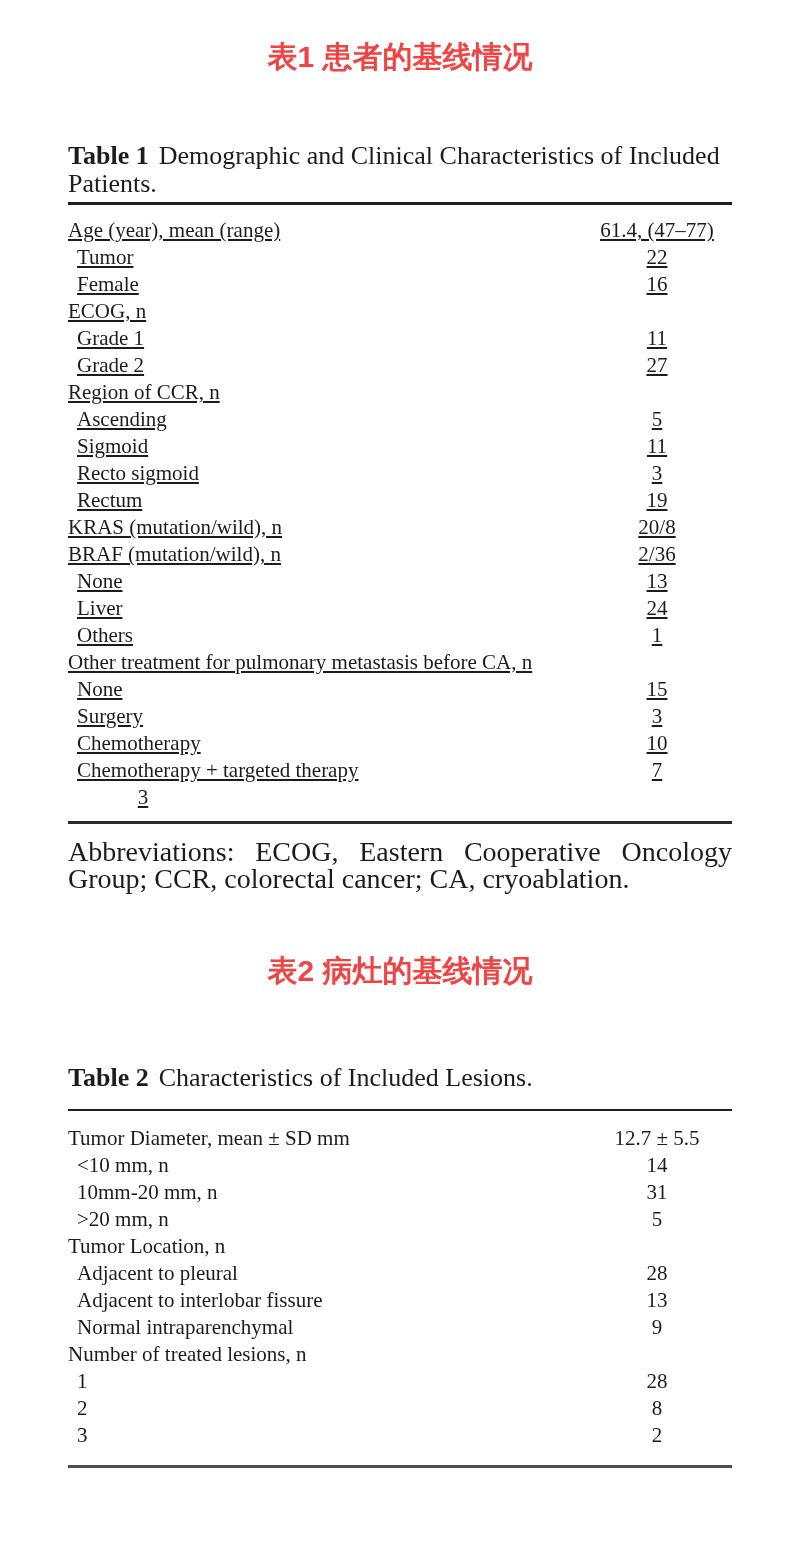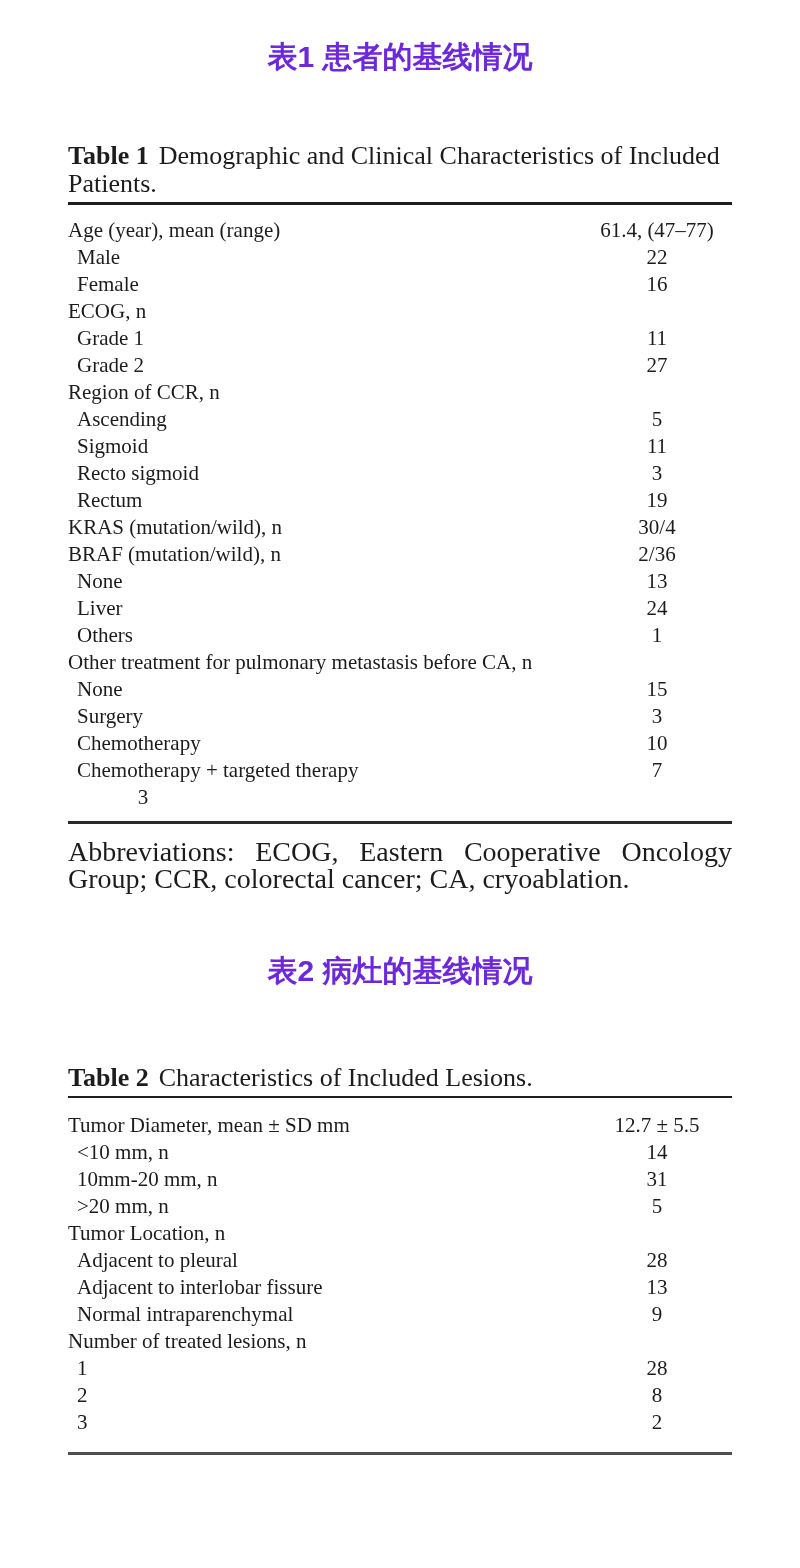--- a/index.html
+++ b/index.html
@@ -9,42 +9,42 @@
     font-family:"Liberation Serif", serif;
     color:#1c1c1c;
     overflow:hidden;
   }
   .cn-title {
     text-align:center;
     font-family:"Liberation Sans", sans-serif;
     font-weight:bold;
     font-size:30px;
     line-height:42px;
-    color:#6d28d9;
+    color:#ef4444;
   }
   #cn-title-1 { margin-top:36px; }
   #cn-title-2 { margin-top:58px; }
 
   .table-block { margin:0 68px; }
 
   .caption {
     font-size:26px;
     line-height:28px;
     margin:0;
   }
   #table1-section .caption { margin-top:64px; margin-bottom:4px; }
-  #table2-section .caption { margin-top:72px; margin-bottom:4px; }
+  #table2-section .caption { margin-top:72px; margin-bottom:17px; }
   .cap-label { font-weight:bold; margin-right:10px; }
 
   .rule { height:0; border-top:3px solid #1f1f1f; }
   #table1-bottom-rule { border-top-color:#2a2a2a; }
   #table2-top-rule { border-top-width:2px; }
   #table2-bottom-rule { border-top-color:#4f4f4f; }
 
-  #table1-section .rows { padding:12px 0 10px; }
+  #table1-section .rows { padding:12px 0 10px;text-decoration:underline; }
   #table2-section .rows { padding:14px 0 16px; }
 
   .trow { display:flex; font-size:21px; line-height:27px; }
   .tlabel { flex:1; white-space:nowrap; }
   .indent .tlabel { padding-left:9px; }
   .tvalue { width:150px; text-align:center; white-space:nowrap; }
 
   .footnote {
     font-size:28px;
     line-height:27px;
@@ -61,21 +61,21 @@
   <p class="caption">
     <span class="cap-label">Table 1</span><span>Demographic and Clinical Characteristics of Included Patients.</span>
   </p>
   <div id="table1-top-rule" class="rule"></div>
   <div class="rows">
       <div class="trow">
         <span class="tlabel">Age (year), mean (range)</span>
         <span class="tvalue">61.4, (47–77)</span>
       </div>
       <div class="trow indent">
-        <span class="tlabel">Male</span>
+        <span class="tlabel">Tumor</span>
         <span class="tvalue">22</span>
       </div>
       <div class="trow indent">
         <span class="tlabel">Female</span>
         <span class="tvalue">16</span>
       </div>
       <div class="trow">
         <span class="tlabel">ECOG, n</span>
         <span class="tvalue"></span>
       </div>
@@ -102,21 +102,21 @@
       <div class="trow indent">
         <span class="tlabel">Recto sigmoid</span>
         <span class="tvalue">3</span>
       </div>
       <div class="trow indent">
         <span class="tlabel">Rectum</span>
         <span class="tvalue">19</span>
       </div>
       <div class="trow">
         <span class="tlabel">KRAS (mutation/wild), n</span>
-        <span class="tvalue">30/4</span>
+        <span class="tvalue">20/8</span>
       </div>
       <div class="trow">
         <span class="tlabel">BRAF (mutation/wild), n</span>
         <span class="tvalue">2/36</span>
       </div>
       <div class="trow">
         <span class="tvalue"></span>
       </div>
       <div class="trow indent">
         <span class="tlabel">None</span>

